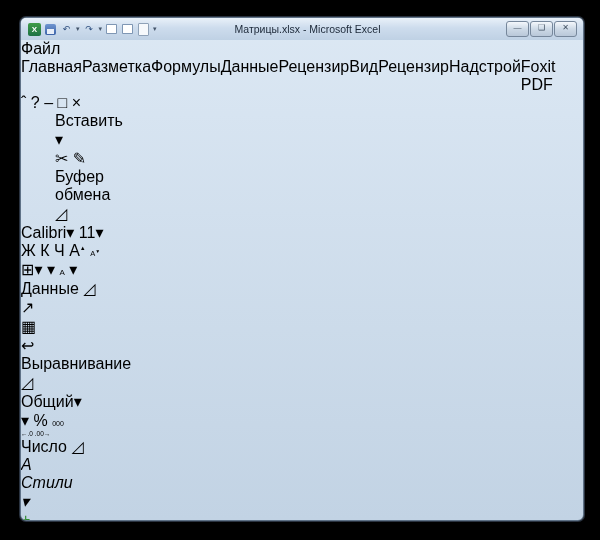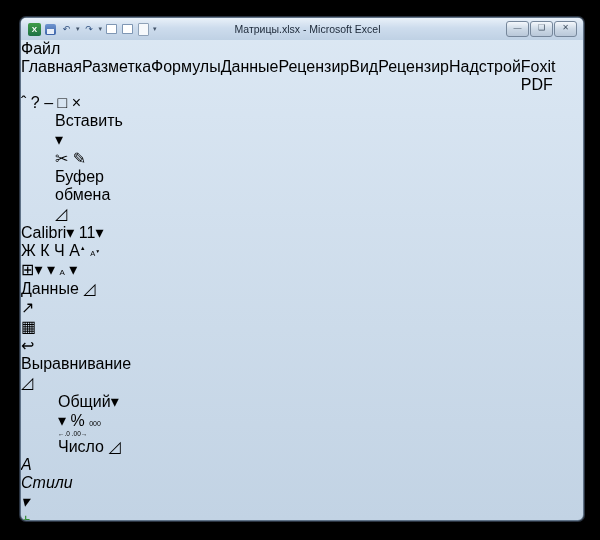--- a/index.html
+++ b/index.html
@@ -193,21 +193,21 @@
         <div class="frow">
           <span class="mini"><span class="bars" style="width:9px;"></span></span>
           <span class="mini"><span class="bars" style="width:9px;"></span></span>
           <span class="mini">↩</span>
         </div>
       </div>
       <span class="glabel">Выравнивание</span>
       <span class="dlg">◿</span>
     </div>
 
-    <div class="rgroup" style="width:66px;padding-left:37px;">
+    <div class="rgroup" style="width:66px;">
       <div class="fgrid">
         <div class="frow">
           <span class="select" style="width:56px;">
             <span>Общий</span><span class="arrow">▾</span></span>
         </div>
         <div class="frow">
           <span class="mini"><span class="numcoin"></span><span class="arrow">▾</span></span>
           <span class="mini">%</span>
           <span class="mini" style="font-size:7px;">000</span>
         </div>

